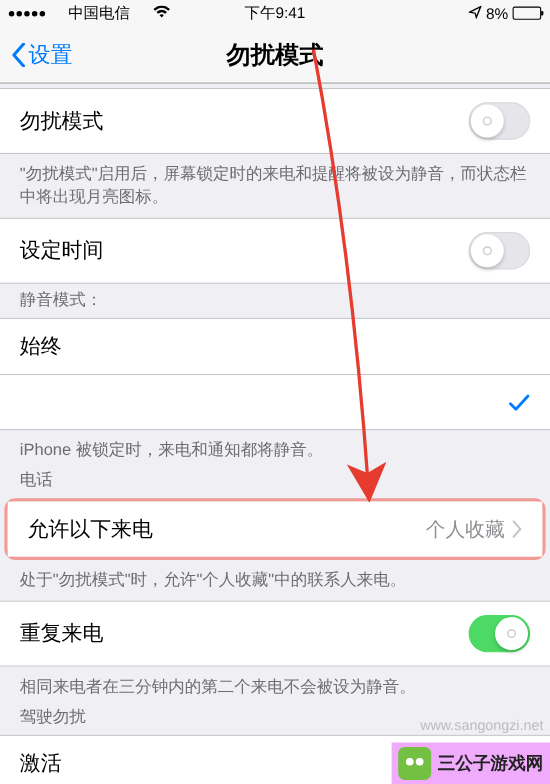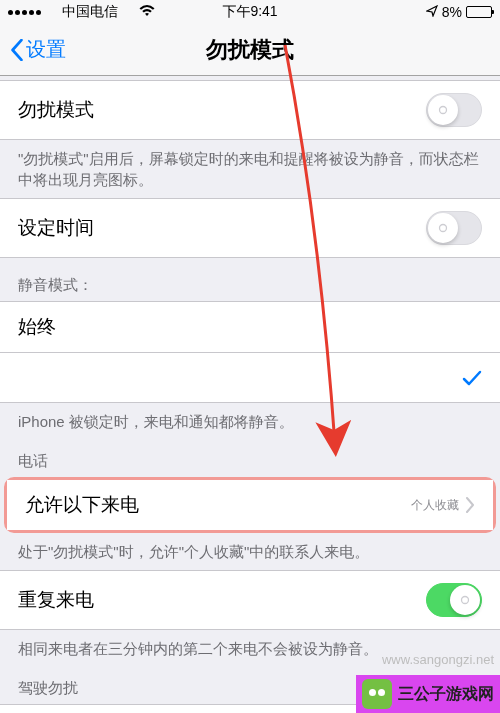--- a/index.html
+++ b/index.html
@@ -40,33 +40,33 @@
   .nav-title {
     position:absolute; left:0; right:0; text-align:center;
     font-size:22px; font-weight:600;
   }
   .group-footer, .group-header {
     padding: 8px 18px 8px 18px;
     font-size: 15px;
     color:#6d6d72;
     line-height:1.4;
   }
-  .group-header-tight { padding-top:16px; padding-bottom:6px;}
+  .group-header-tight { padding-top:4px; padding-bottom:6px;}
   .cell {
     background:#fff;
     min-height:50px;
     padding: 12px 18px;
     display:flex;
     align-items:center;
     border-top:1px solid #c8c7cc;
     border-bottom:1px solid #c8c7cc;
   }
   .cell + .cell { border-top:none; }
   .cell-label { font-size:19px; flex: 0 0 auto;}
-  .cell-value { margin-left:auto; color:#8e8e93; font-size:12px; }
+  .cell-value { margin-left:auto; color:#8e8e93; font-size:18px; }
   .chevron { margin-left:6px; }
   .chevron svg { width:10px; height:16px; display:block;}
   .check { margin-left:auto; }
   .check svg { width:20px; height:16px; display:block; }
   .switch {
     margin-left:auto; width:56px; height:34px; border-radius:17px;
     background:#e5e5ea; position:relative; border:1px solid #d9d9de;
   }
   .switch .knob {
     position:absolute; width:30px; height:30px; border-radius:50%;
@@ -87,21 +87,21 @@
     position:absolute; left:0; top:30px; width:500px; height:500px;
     pointer-events:none;
   }
   .watermark {
     position:absolute; right:6px; bottom:46px;
     font-size:13px; color:#bdbdbd;
   }
   .footer-brand {
     position:absolute; right:0; bottom:0;
     display:flex; align-items:center; gap:6px;
-    background:#d946ef; padding:4px 6px;
+    background:#f0abfc; padding:4px 6px;
   }
   .footer-brand .logo {
     width:30px; height:30px; border-radius:6px; background:#74c043;
     position:relative;
   }
   .footer-brand .logo::before, .footer-brand .logo::after{
     content:""; position:absolute; background:#fff; border-radius:50%;
   }
   .footer-brand .logo::before{ width:7px; height:7px; left:7px; top:10px;}
   .footer-brand .logo::after{ width:7px; height:7px; right:7px; top:10px;}

